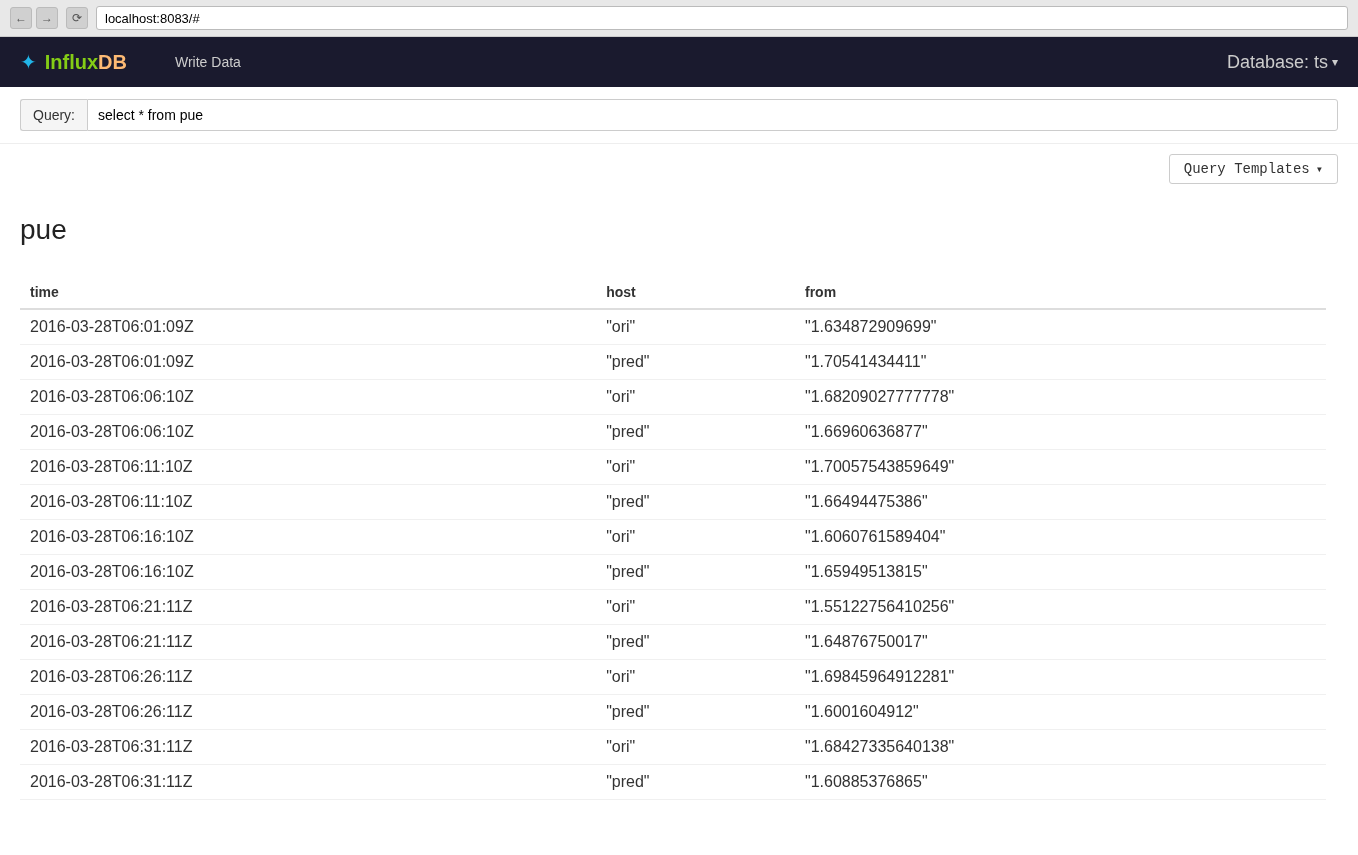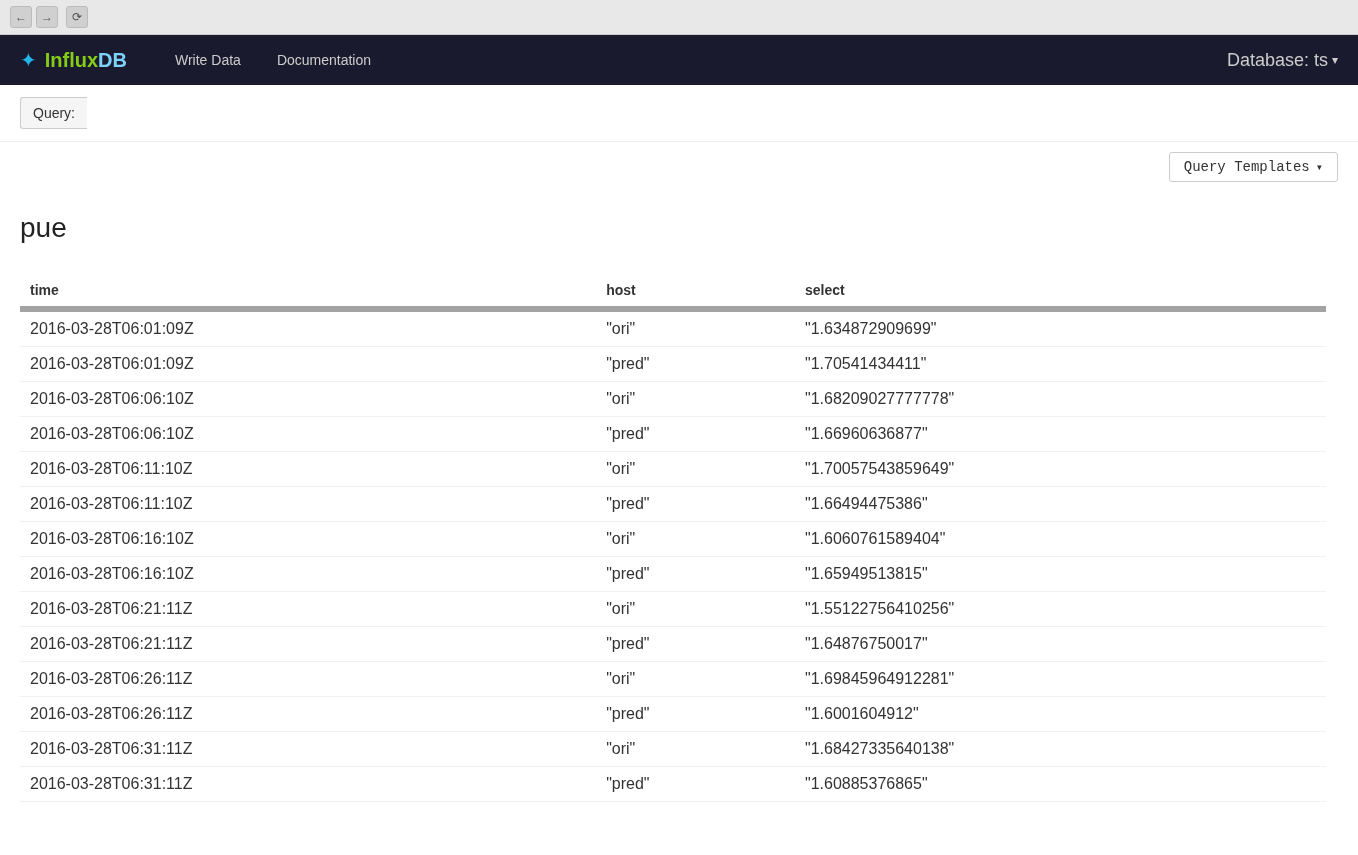--- a/index.html
+++ b/index.html
@@ -160,21 +160,21 @@
     }
     .data-table thead tr {
       border-bottom: 2px solid #ddd;
     }
     .data-table th {
       text-align: left;
       padding: 8px 10px;
       font-size: 14px;
       font-weight: bold;
       color: #333;
-      border-bottom: 6px solid #a3a3a3;
+      border-bottom: 1px solid #a3a3a3;
     }
     .data-table td {
       padding: 8px 10px;
       font-size: 16px;
       color: #333;
       border-bottom: 1px solid #f0f0f0;
     }
     .host-cell { color: #b8860b; }
     .value-cell { color: #b8860b; }
     .time-cell { color: #333; }
@@ -187,52 +187,53 @@
   </style>
 </head>
 <body>
 
 <div class="browser-chrome">
   <div class="nav-buttons">
     <div class="nav-btn">←</div>
     <div class="nav-btn">→</div>
   </div>
   <div class="refresh-btn">⟳</div>
+  <input class="address-bar" type="text" value="localhost:8083/#" style="">
 </div>
 
 <div class="app-header">
   <div class="logo">
     <span class="logo-icon">✦</span>
     <span class="logo-text">
-      <span>Influx</span><span style="color:#7dd3fc">DB</span>
+      <span>Influx</span><span style="color:#fdba74">DB</span>
     </span>
   </div>
   <nav class="nav-links">
     <a class="nav-link">Write Data</a>
-    <a class="nav-link">Documentation</a>
   </nav>
   <div class="db-selector chevron-down">Database: ts</div>
 </div>
 
 <div class="query-bar">
   <div class="query-label">Query:</div>
+  <input class="query-input" type="text" value="select * from pue" style="">
 </div>
 
 <div class="query-templates-area">
   <button class="query-templates-btn chevron-down">Query Templates</button>
 </div>
 
 <div class="results-section">
   <h1 class="measurement-title">pue</h1>
   <table class="data-table">
     <thead>
       <tr>
         <th>time</th>
         <th>host</th>
-        <th>select</th>
+        <th>from</th>
       </tr>
     </thead>
     <tbody id="table-body">
     <tr>
           <td class="time-cell">2016-03-28T06:01:09Z</td>
           <td class="host-cell">"ori"</td>
           <td class="value-cell">"1.634872909699"</td>
         </tr>
         <tr>
           <td class="time-cell">2016-03-28T06:01:09Z</td>

